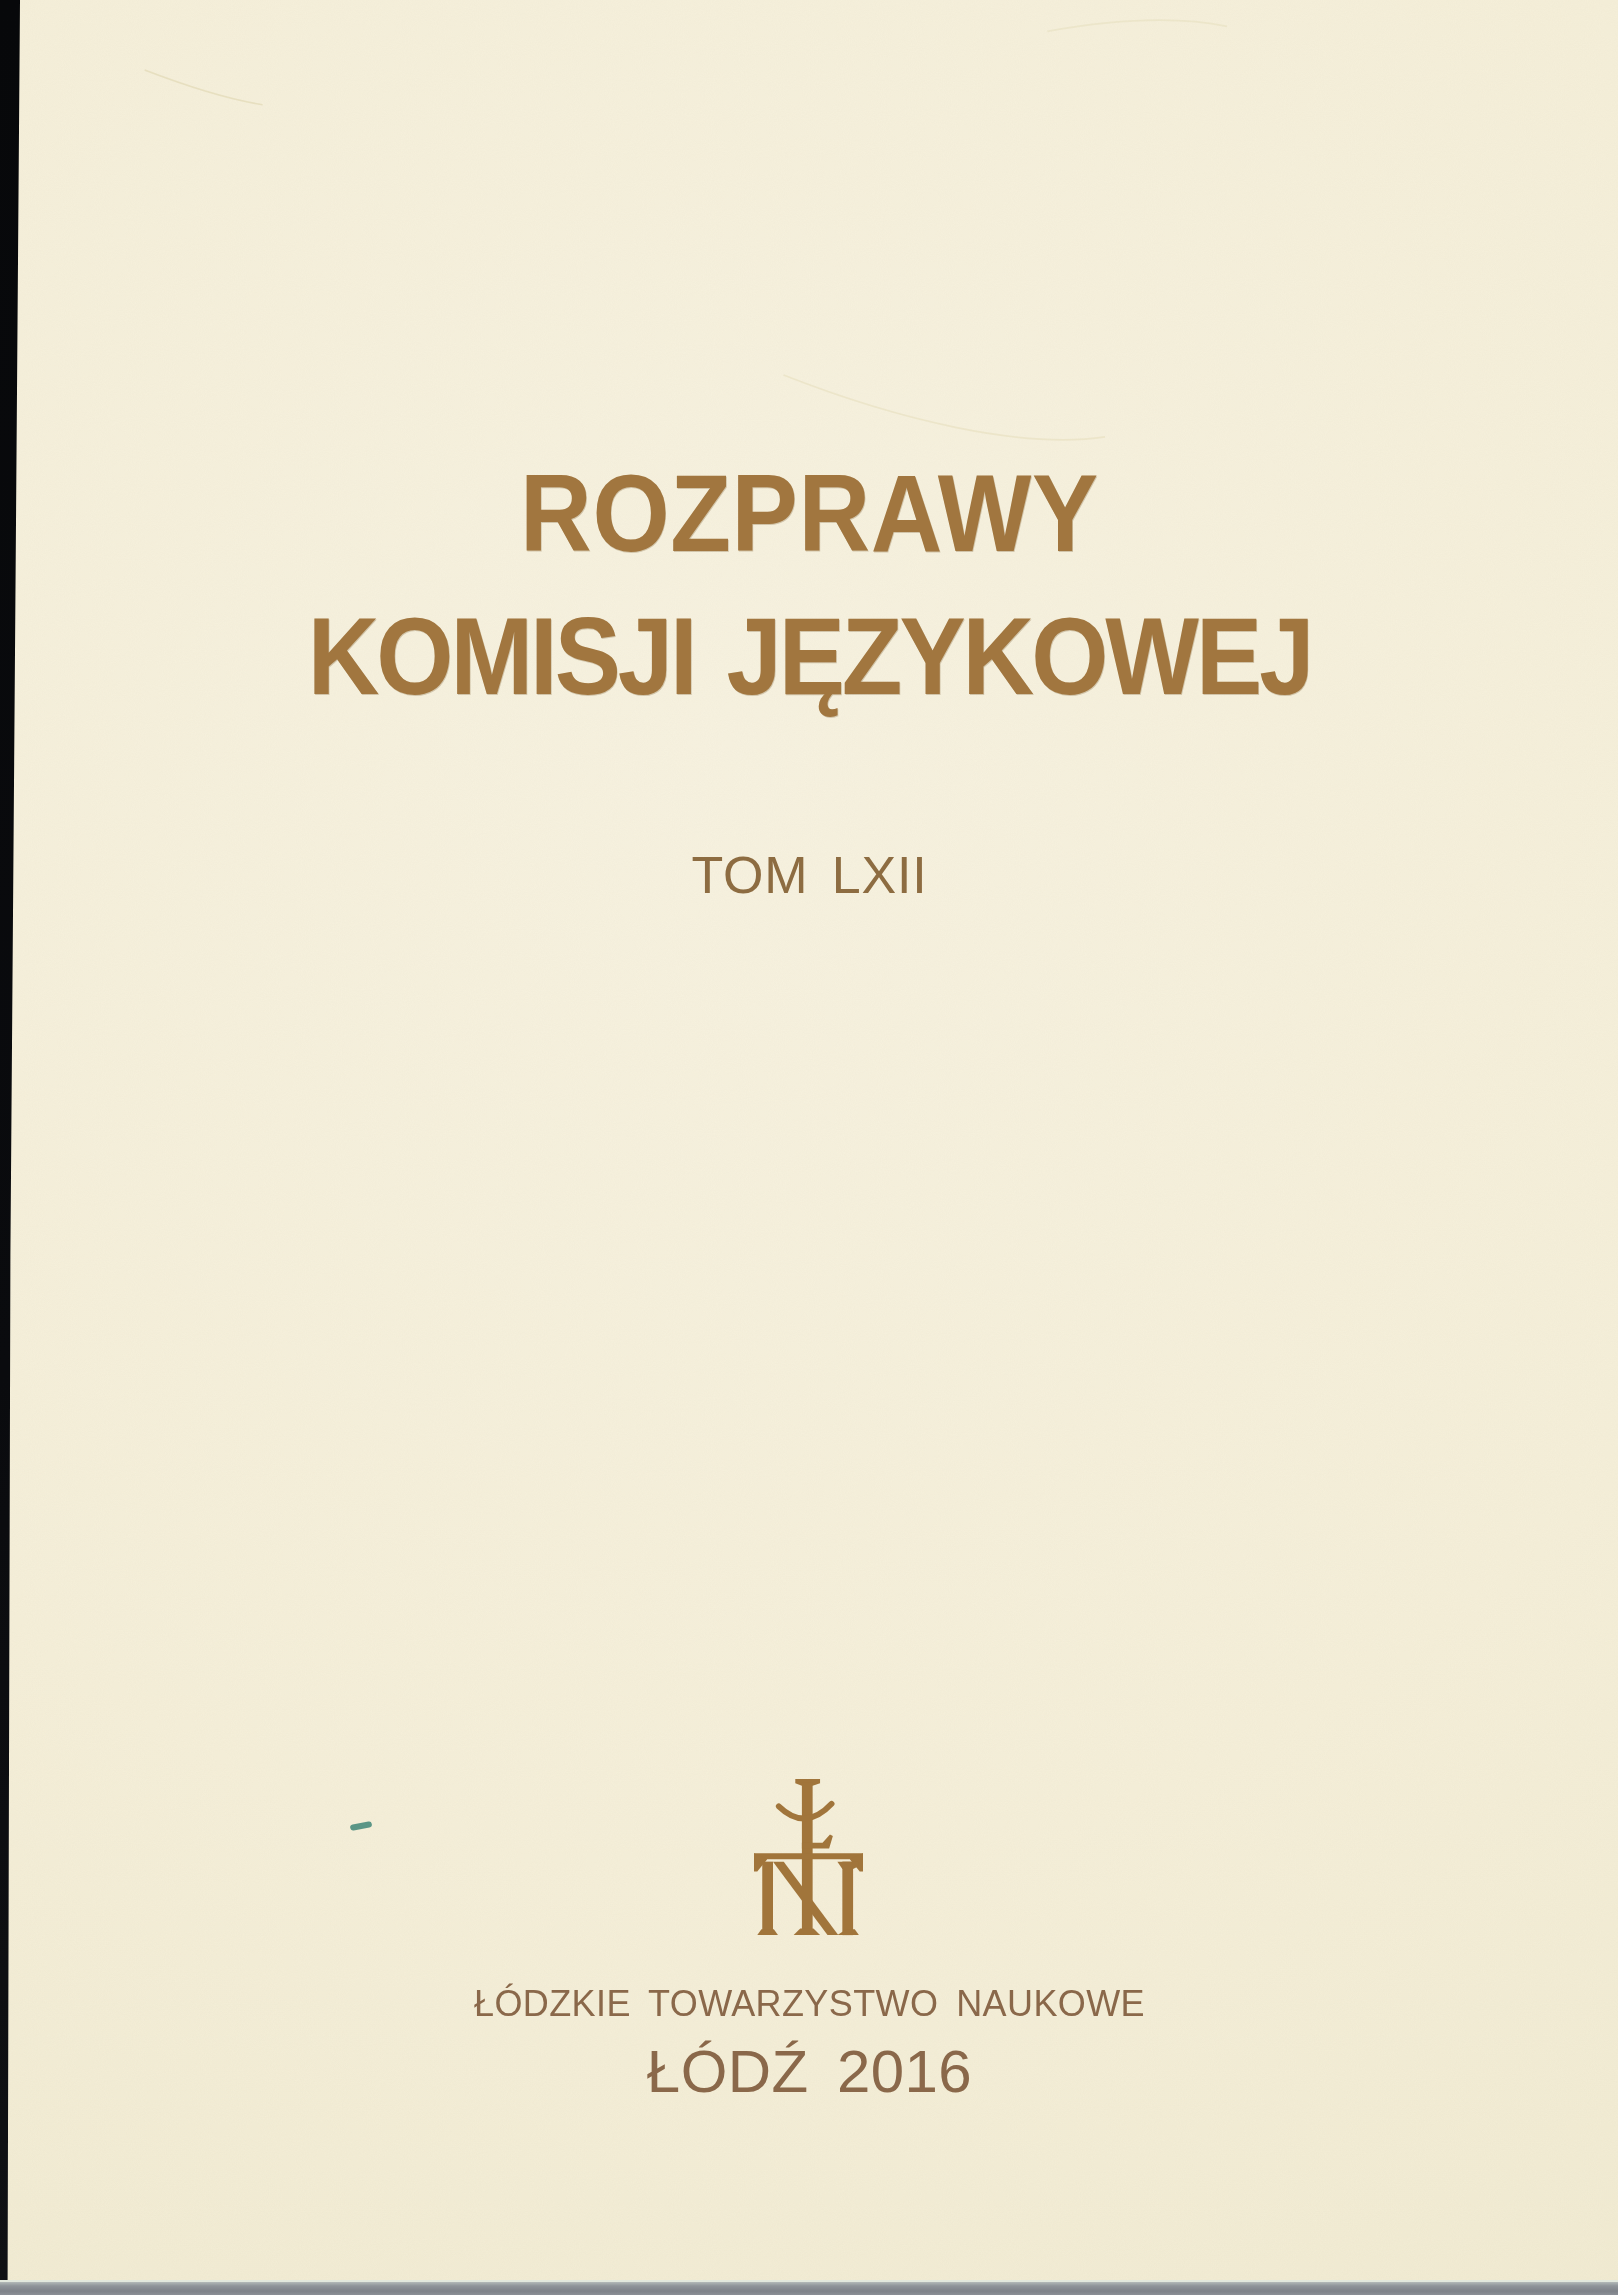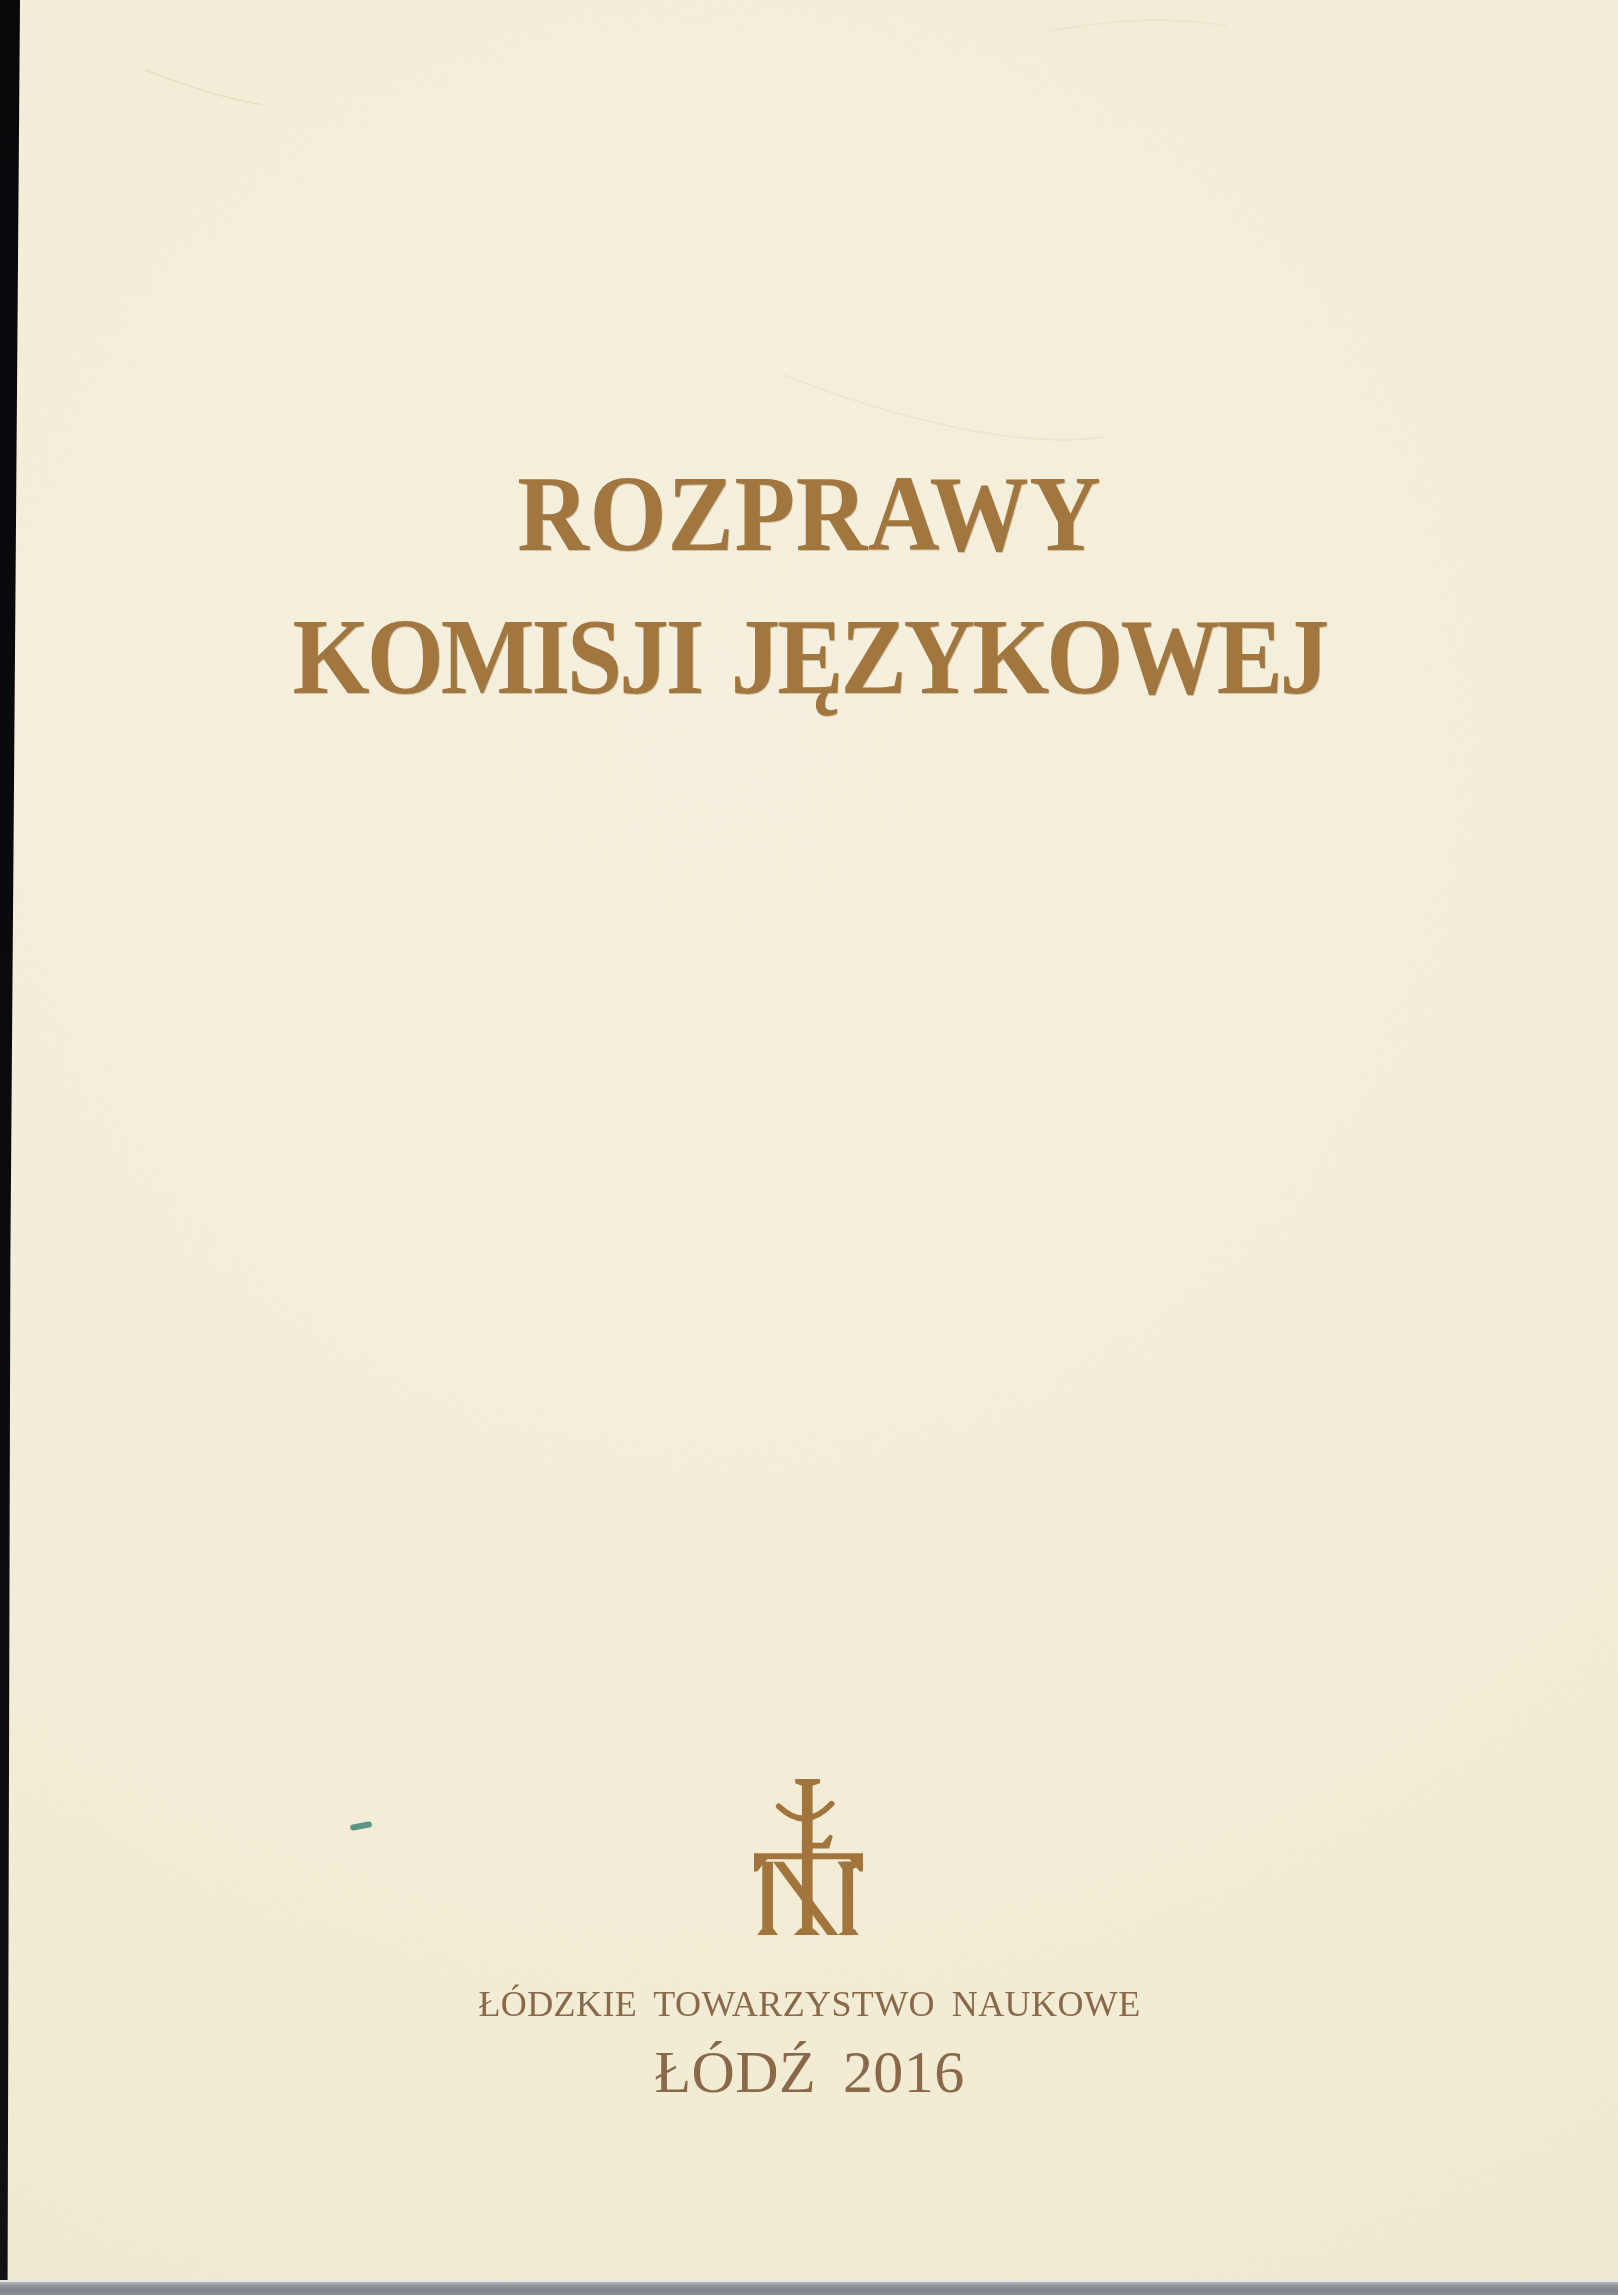--- a/index.html
+++ b/index.html
@@ -1,18 +1,18 @@
 <!DOCTYPE html>
 <html style="font-size:13px"><head>
 <meta charset="utf-8">
 <style>
   html,body{margin:0;padding:0;background:#1b1b1b;}
   .scan{
     position:relative;width:1619px;height:2295px;overflow:hidden;
-    font-family:Liberation Serif, serif;
+    font-family:Liberation Sans, sans-serif;
   }
   .paper{
     position:absolute;inset:0;
     background:
       radial-gradient(130% 90% at 45% 32%, #f7f2e0 0%, #f5efd9 55%, #f1ebd2 88%, #eee7cc 100%);
   }
   .noise{position:absolute;inset:0;width:100%;height:100%;pointer-events:none;}
   .spine{
     position:absolute;left:0;top:0;width:20px;height:2281px;
     background:linear-gradient(to bottom,#07080a 0%,#0a0b0e 60%,#101114 100%);
@@ -65,20 +65,21 @@
     <path d="M175,85 C235,108 285,122 318,127" fill="none" stroke="#ddd3ac" stroke-width="2" opacity="0.55"></path>
     <path d="M950,455 C1090,510 1240,545 1340,530" fill="none" stroke="#e2d9b4" stroke-width="2" opacity="0.45"></path>
     <path d="M1270,38 C1360,22 1430,20 1488,32" fill="none" stroke="#e2d9b4" stroke-width="2" opacity="0.4"></path>
   </svg>
 
   <div class="spine"></div>
 
   <h1 class="txt title line1">ROZPRAWY</h1>
   <h1 class="txt title line2">KOMISJI JĘZYKOWEJ</h1>
 
+  <div class="txt volume">TOM LXII</div>
 
   <svg class="logo" xmlns="http://www.w3.org/2000/svg" viewBox="0 0 132 190">
     <g fill="#a1753b">
       <path d="M50,0 H80 V5 L71,8 H58 L50,5 Z"></path>
       <rect x="58" y="4" width="13" height="179"></rect>
       <path d="M58,77 H83 L92,67 L95.5,69 L91,84 H58 Z"></path>
       <path d="M0,90 H132 V97 H0 Z"></path>
       <path d="M0,90 V112 L4,112 L16,97 Z"></path>
       <path d="M132,90 V112 L128,112 L116,97 Z"></path>
       <path d="M48,189 H80 L72,181 H56 Z"></path>

